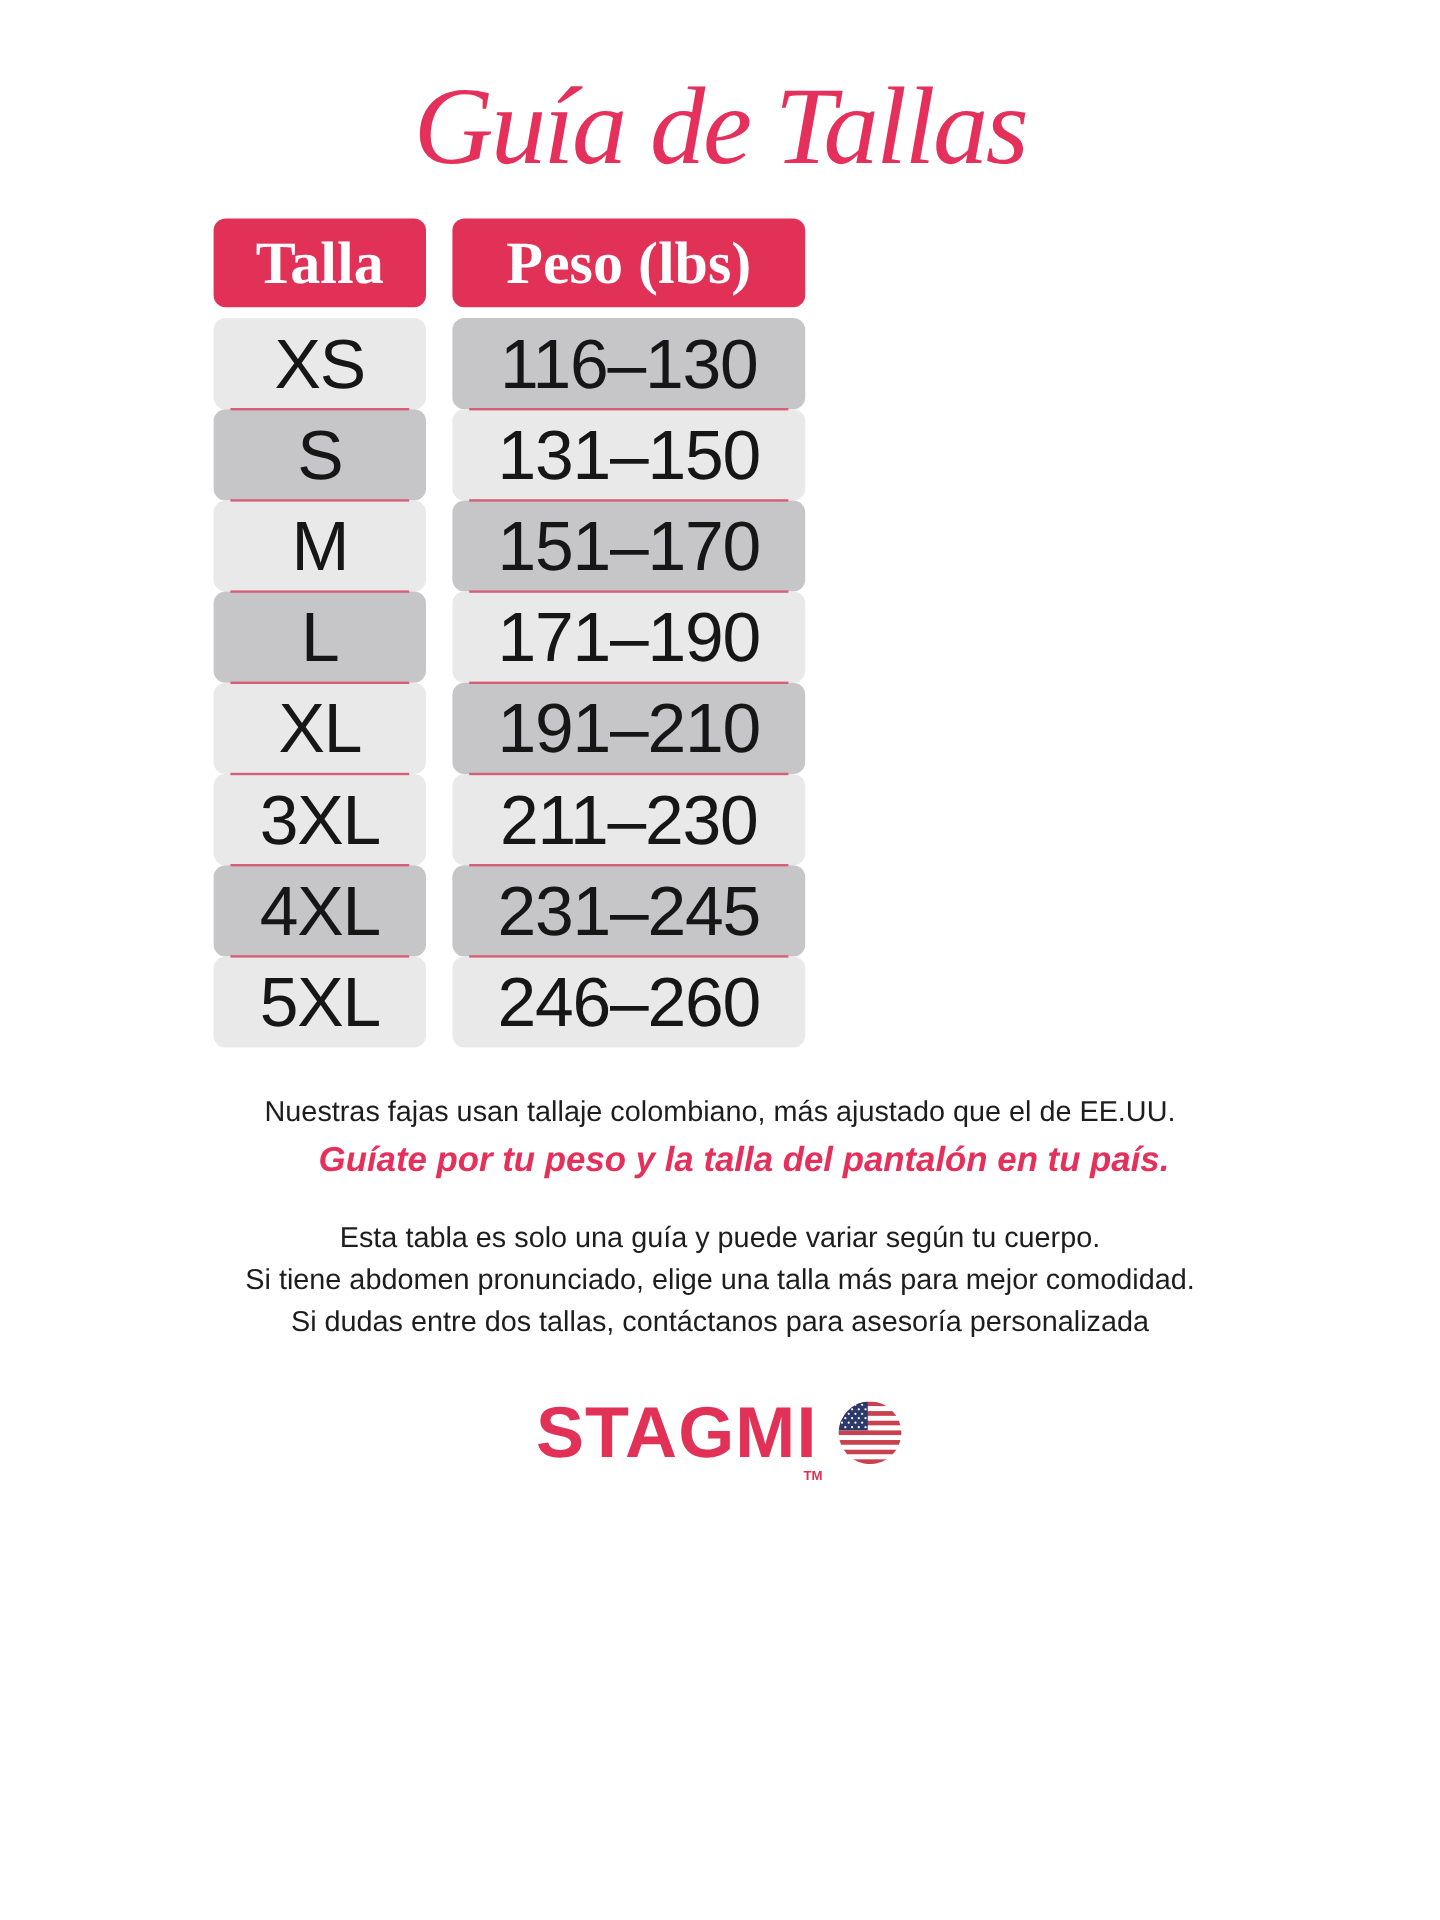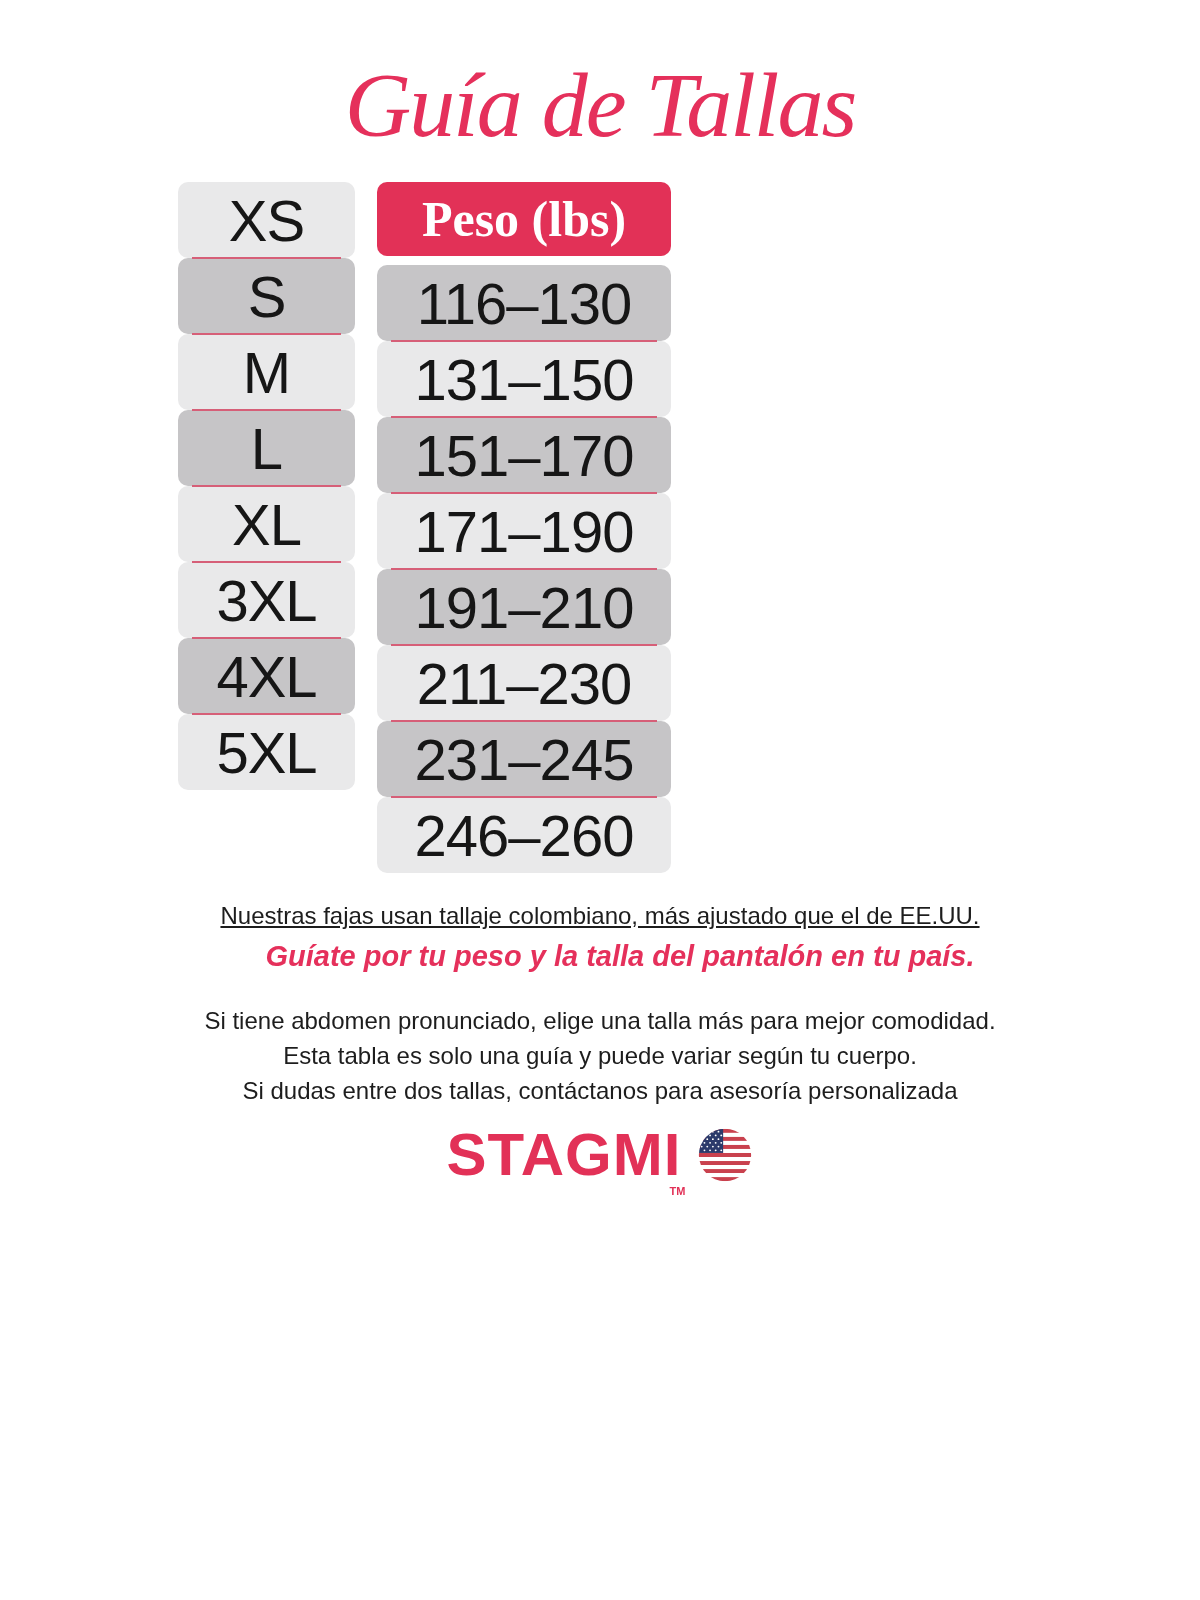--- a/index.html
+++ b/index.html
@@ -62,43 +62,42 @@
     left: 14px;
     right: 14px;
     bottom: -1px;
     height: 2px;
     background: #D65F78;
     z-index: 2;
   }
 
   .notes { text-align: center; }
   .note-1 {
-    margin-top: 29px;
+    margin-top: 40px;
     font-size: 24px;
     color: #1d1d1d;
     letter-spacing: 0px;
-    text-decoration: underline;
   }
   .note-2 {
     margin-top: 10px;
     font-size: 29px;
     font-weight: bold;
     font-style: italic;
     color: #E5305B;
     padding-left: 40px;
   }
   .note-block {
     margin-top: 30px;
     font-size: 24px;
     line-height: 35px;
     color: #1d1d1d;
   }
 
   .brand-row {
-    margin-top: 12px;
+    margin-top: 40px;
     display: flex;
     align-items: center;
     justify-content: center;
     gap: 16px;
   }
   .brand-name {
     position: relative;
     font-size: 60px;
     font-weight: 800;
     letter-spacing: 1px;
@@ -116,20 +115,21 @@
   .flag { width: 56px; height: 56px; display: block; }
 </style>
 </head>
 <body>
 
 <h1 class="page-title">Guía de Tallas</h1>
 
 <div class="size-table">
 
   <div class="col col-size">
+    <div class="col-header">Talla</div>
     <div class="cell light divided">XS</div>
     <div class="cell dark divided">S</div>
     <div class="cell light divided">M</div>
     <div class="cell dark divided">L</div>
     <div class="cell light divided">XL</div>
     <div class="cell light divided">3XL</div>
     <div class="cell dark divided">4XL</div>
     <div class="cell light">5XL</div>
   </div>
 
@@ -145,22 +145,22 @@
     <div class="cell light">246–260</div>
   </div>
 
 
 </div>
 
 <div class="notes">
   <p class="note-1">Nuestras fajas usan tallaje colombiano, más ajustado que el de EE.UU.</p>
   <p class="note-2">Guíate por tu peso y la talla del pantalón en tu país.</p>
   <div class="note-block">
+    <p>Esta tabla es solo una guía y puede variar según tu cuerpo.</p>
     <p>Si tiene abdomen pronunciado, elige una talla más para mejor comodidad.</p>
-    <p>Esta tabla es solo una guía y puede variar según tu cuerpo.</p>
     <p>Si dudas entre dos tallas, contáctanos para asesoría personalizada</p>
   </div>
 </div>
 
 <div class="brand-row">
   <div class="brand-name">
     <span>STAGMI</span>
     <span class="brand-tm">TM</span>
   </div>
   <svg class="flag" viewBox="0 0 60 60" aria-hidden="true">

